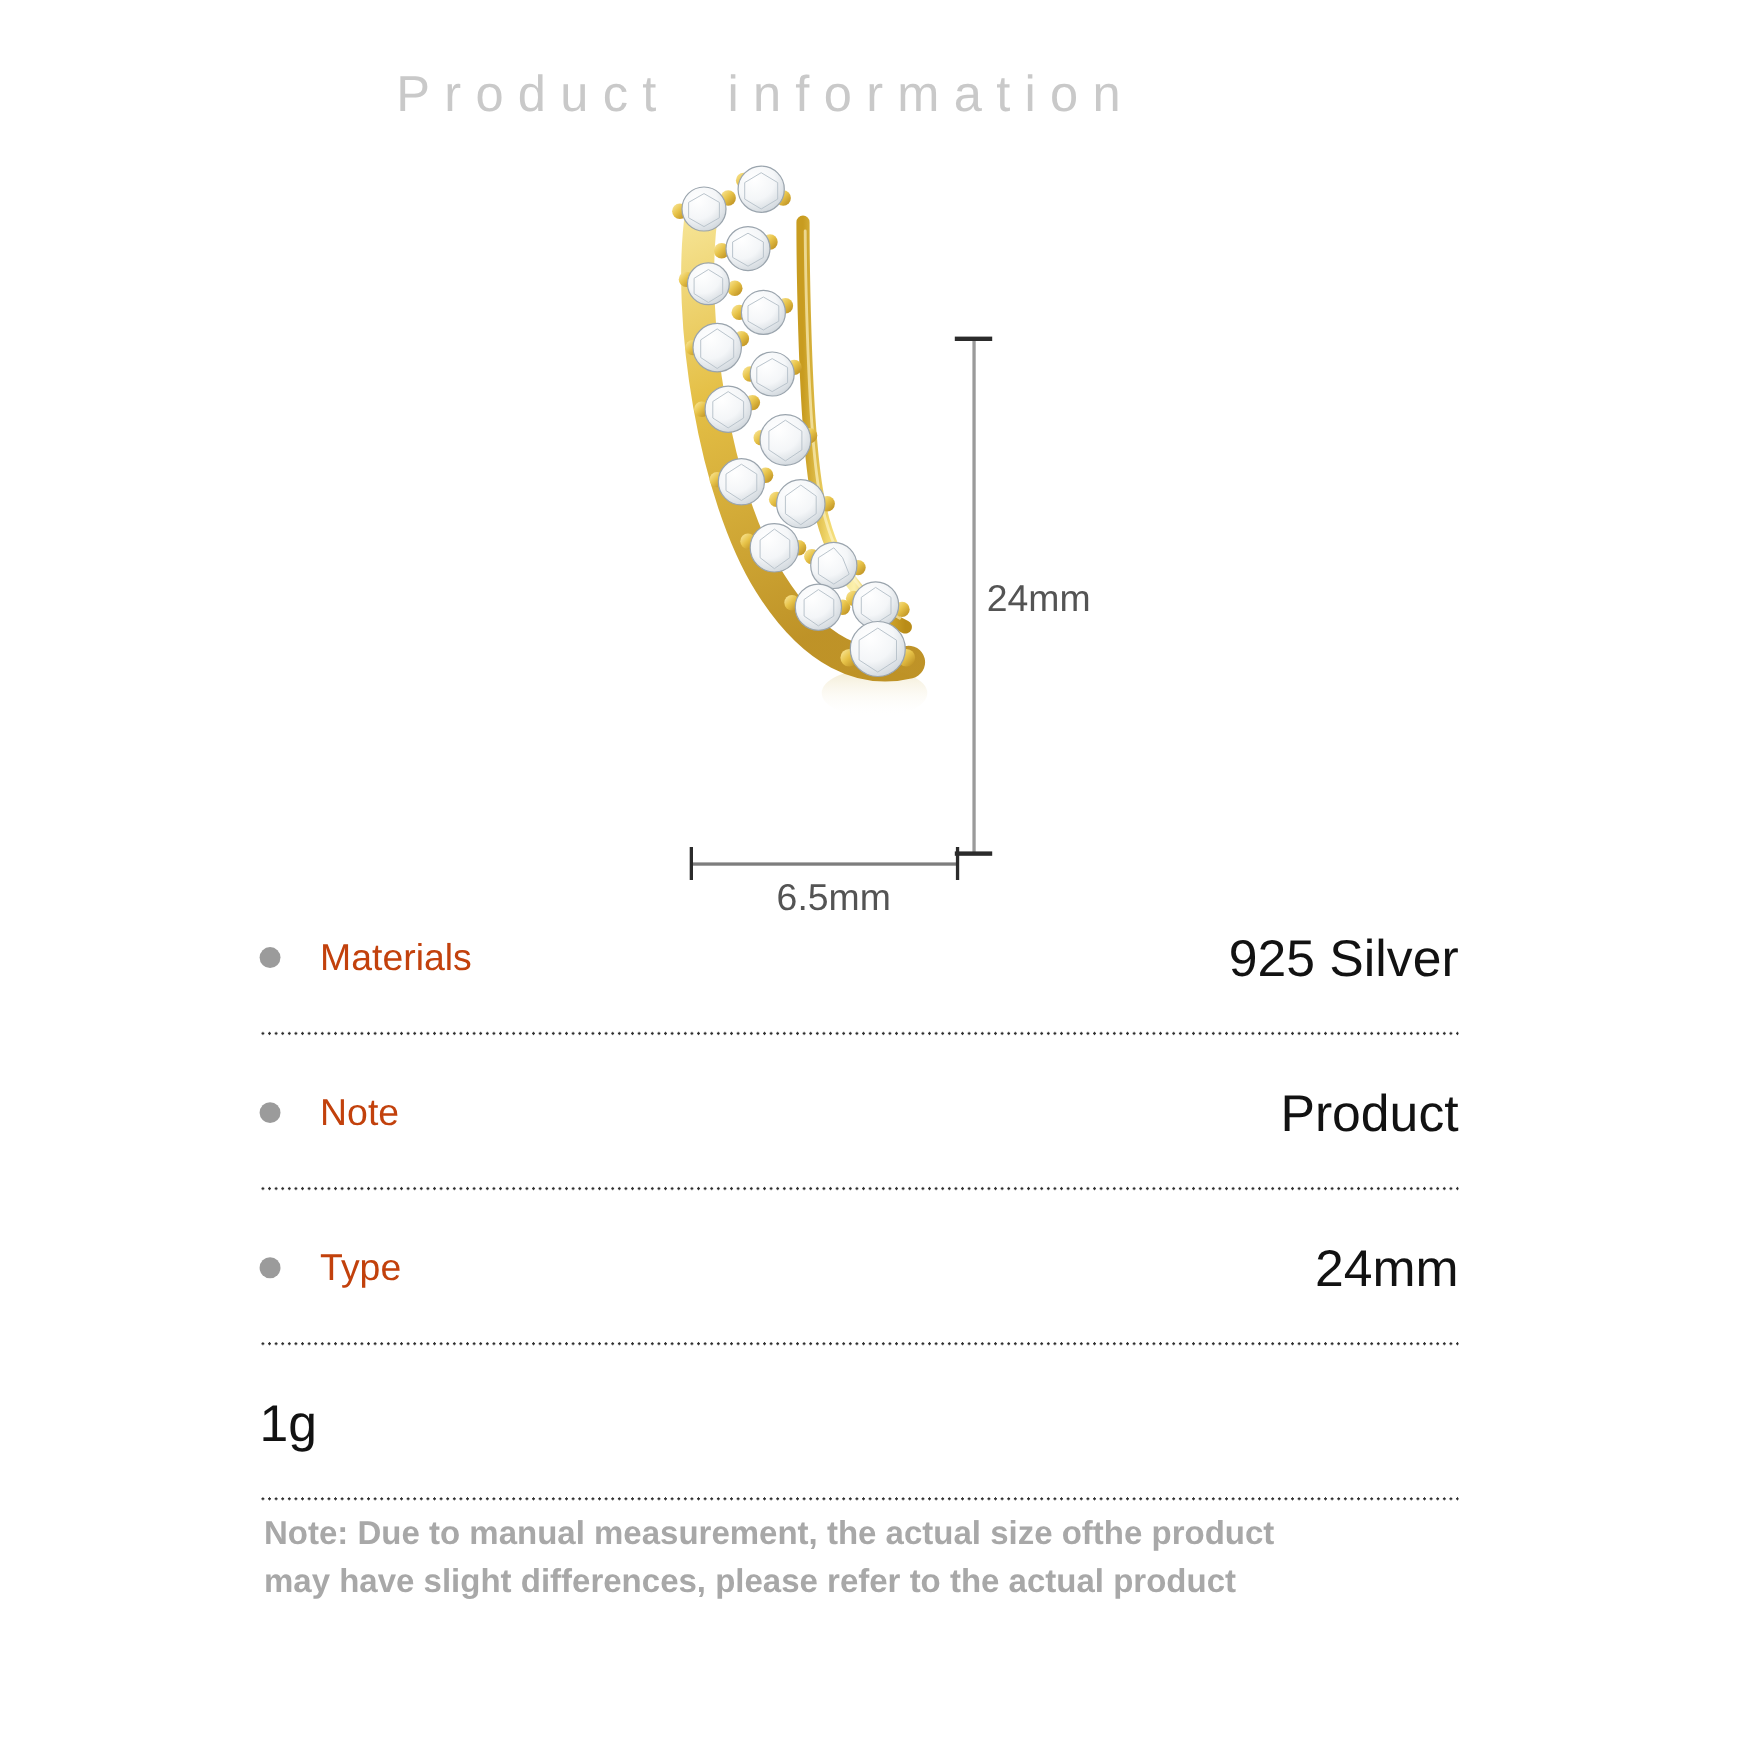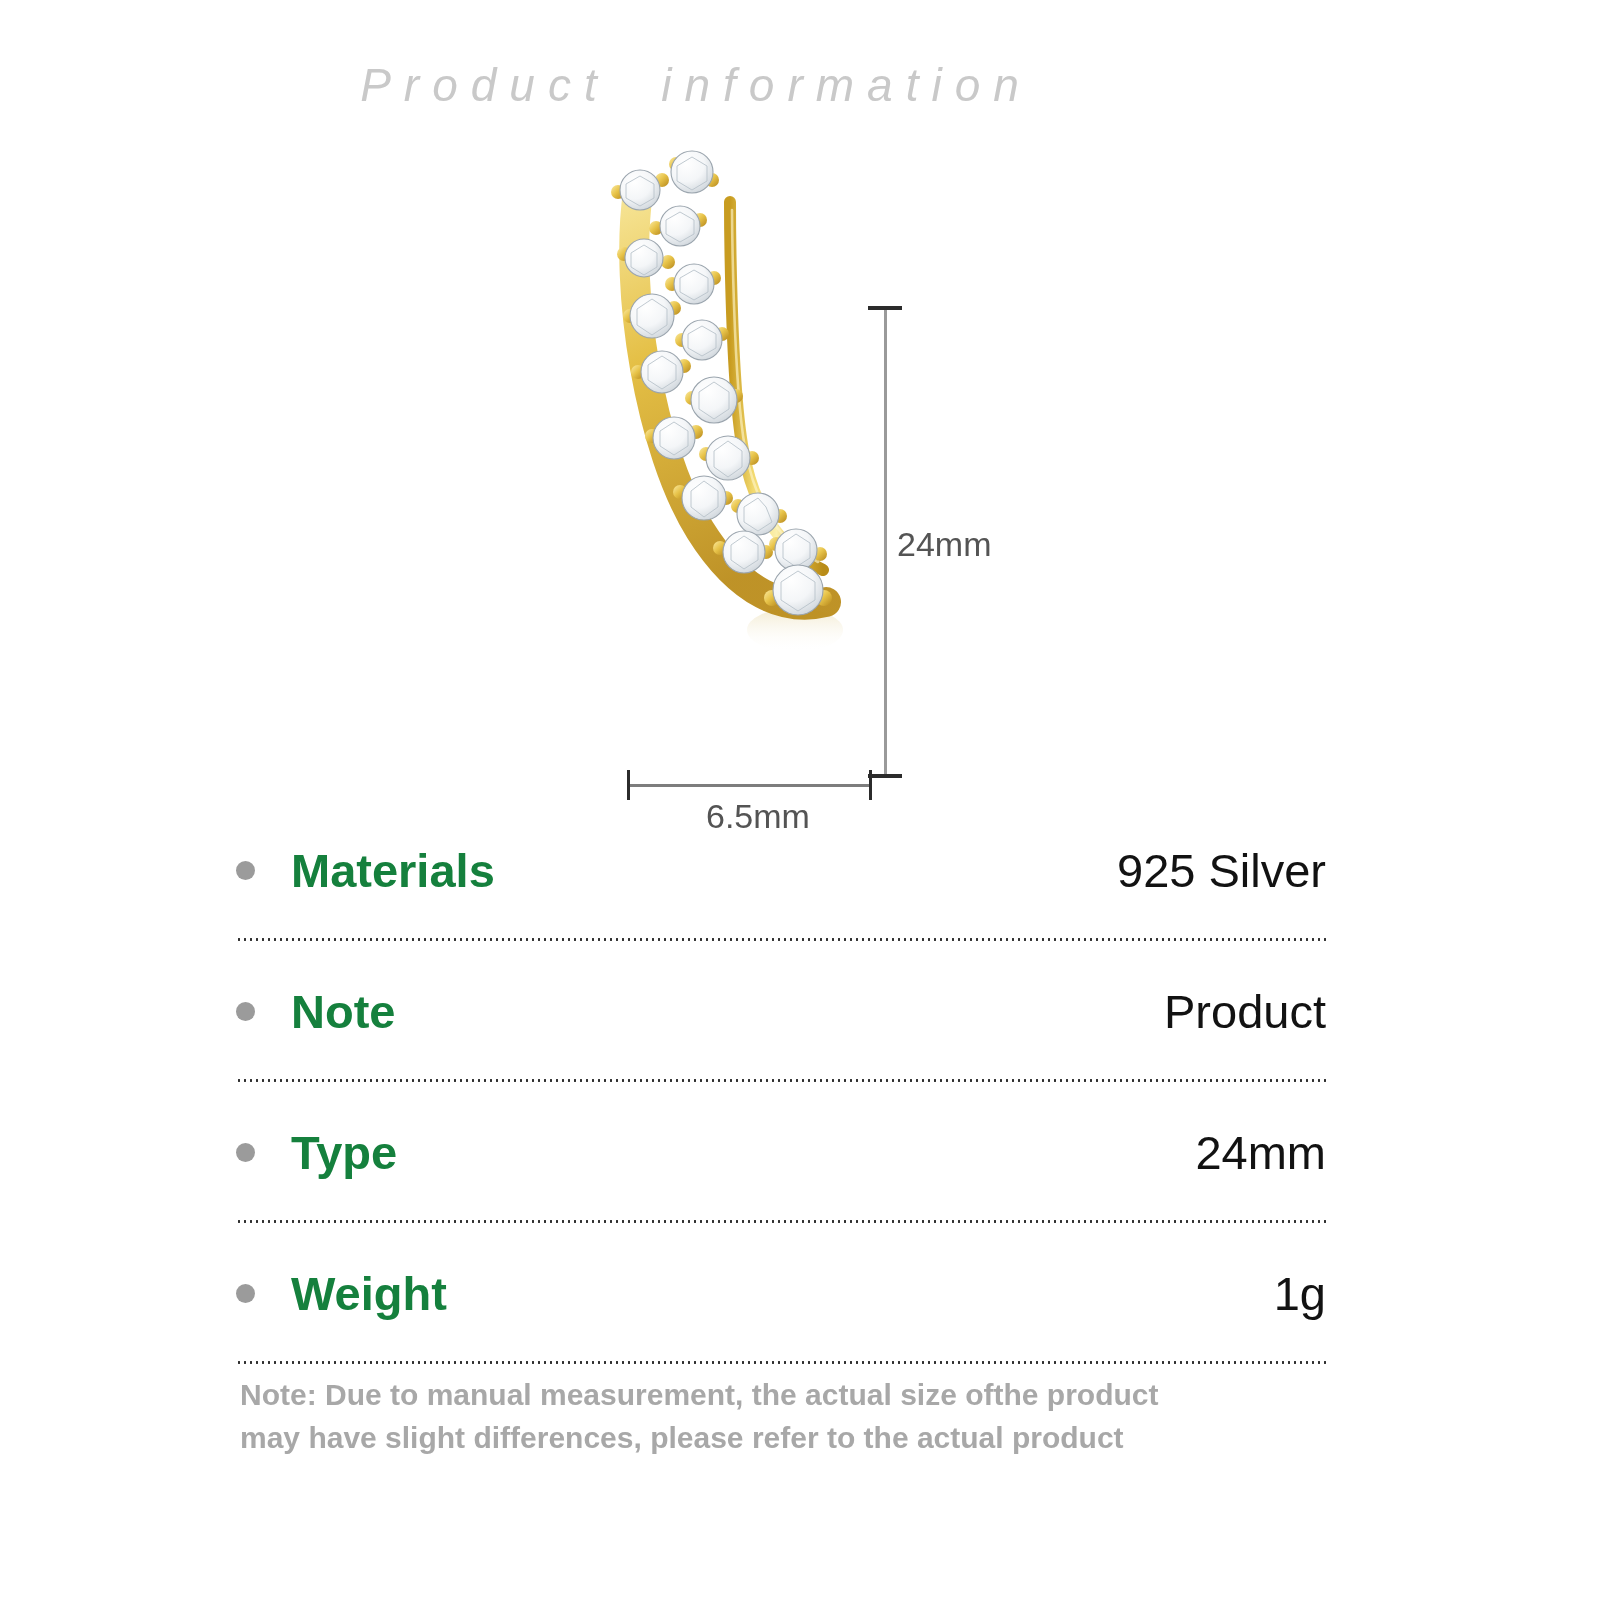--- a/index.html
+++ b/index.html
@@ -20,21 +20,20 @@
     position: absolute;
     top: 58px;
     left: 0;
     width: 1392px;
     text-align: center;
     font-size: 46px;
     font-weight: 300;
     letter-spacing: 13px;
     color: #c9c9c9;
     white-space: pre;
-    font-style: italic;
   }
 
   
   .product-figure {
     position: absolute;
     left: 0;
     top: 140px;
     width: 1600px;
     height: 560px;
   }
@@ -112,23 +111,23 @@
   }
   .bullet-dot {
     width: 19px;
     height: 19px;
     border-radius: 50%;
     background: #9b9b9b;
     flex: 0 0 auto;
     margin-right: 36px;
   }
   .spec-label {
-    font-size: 47px;
-    font-weight: 700;
-    color: #15803d;
+    font-size: 34px;
+    font-weight: 400;
+    color: #c2410c;
     line-height: 1;
     white-space: nowrap;
   }
   .spec-value {
     font-size: 47px;
     font-weight: 300;
     color: #121212;
     line-height: 1;
     white-space: nowrap;
     text-align: center;
@@ -338,24 +337,20 @@
   <div class="spec-row">
     <div class="spec-left">
       <span class="bullet-dot"></span>
       <span class="spec-label">Type</span>
     </div>
     <span class="spec-value">24mm</span>
     <div class="dotted-sep"></div>
   </div>
 
   <div class="spec-row">
-    <div class="spec-left">
-      <span class="bullet-dot"></span>
-      <span class="spec-label">Weight</span>
-    </div>
     <span class="spec-value">1g</span>
     <div class="dotted-sep"></div>
   </div>
 
 </div>
 
 <div class="note">
   <div class="note-line">Note: Due to manual measurement, the actual size ofthe product</div>
   <div class="note-line">may have slight differences, please refer to the actual product</div>
 </div>

